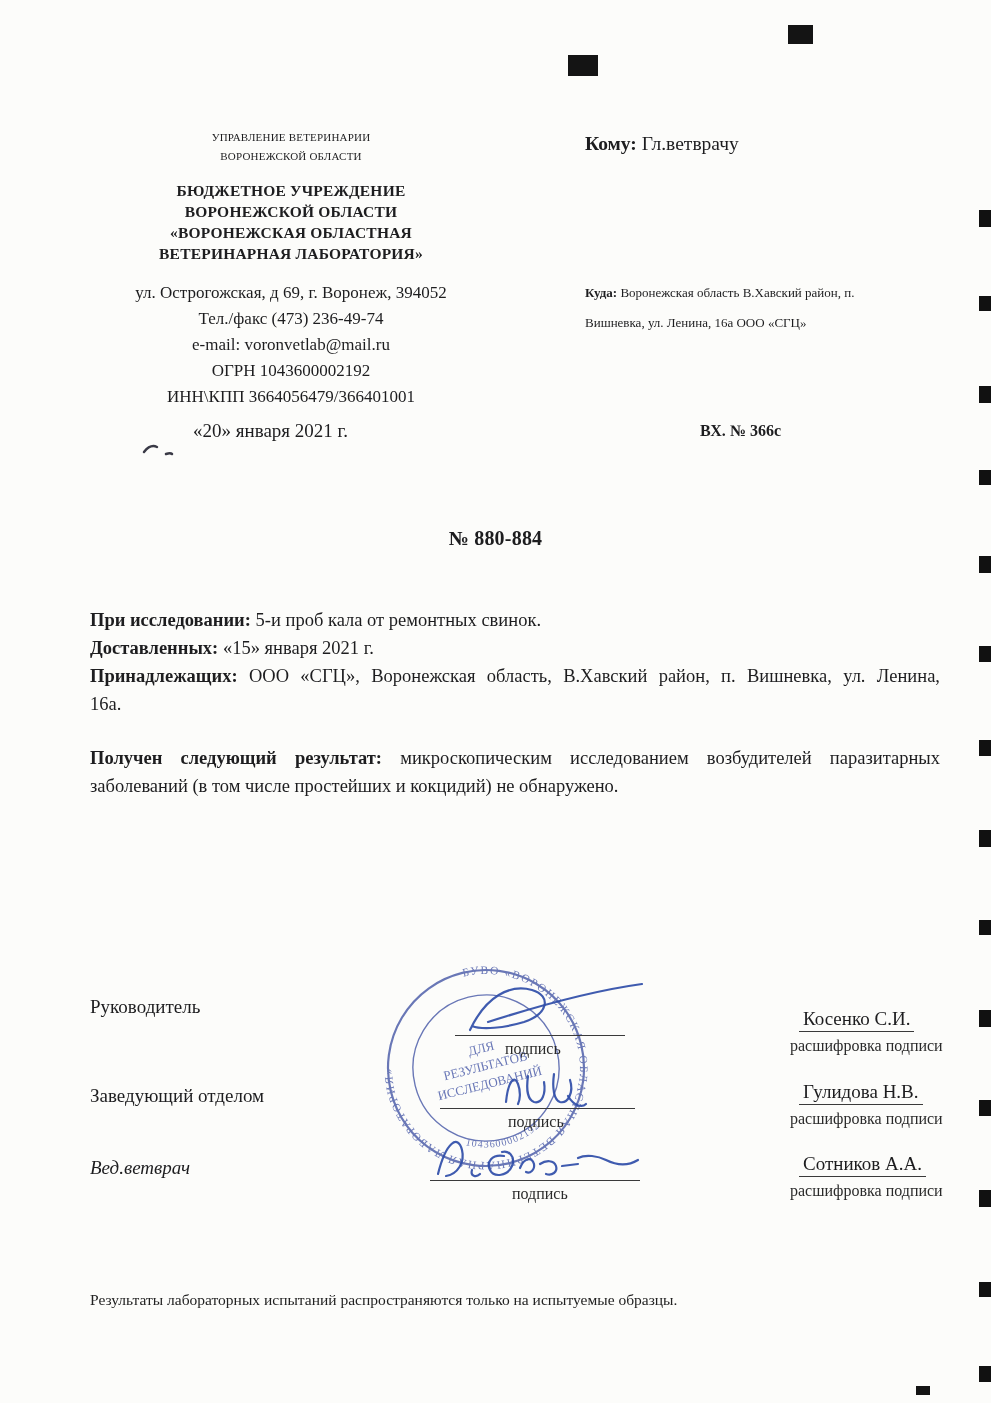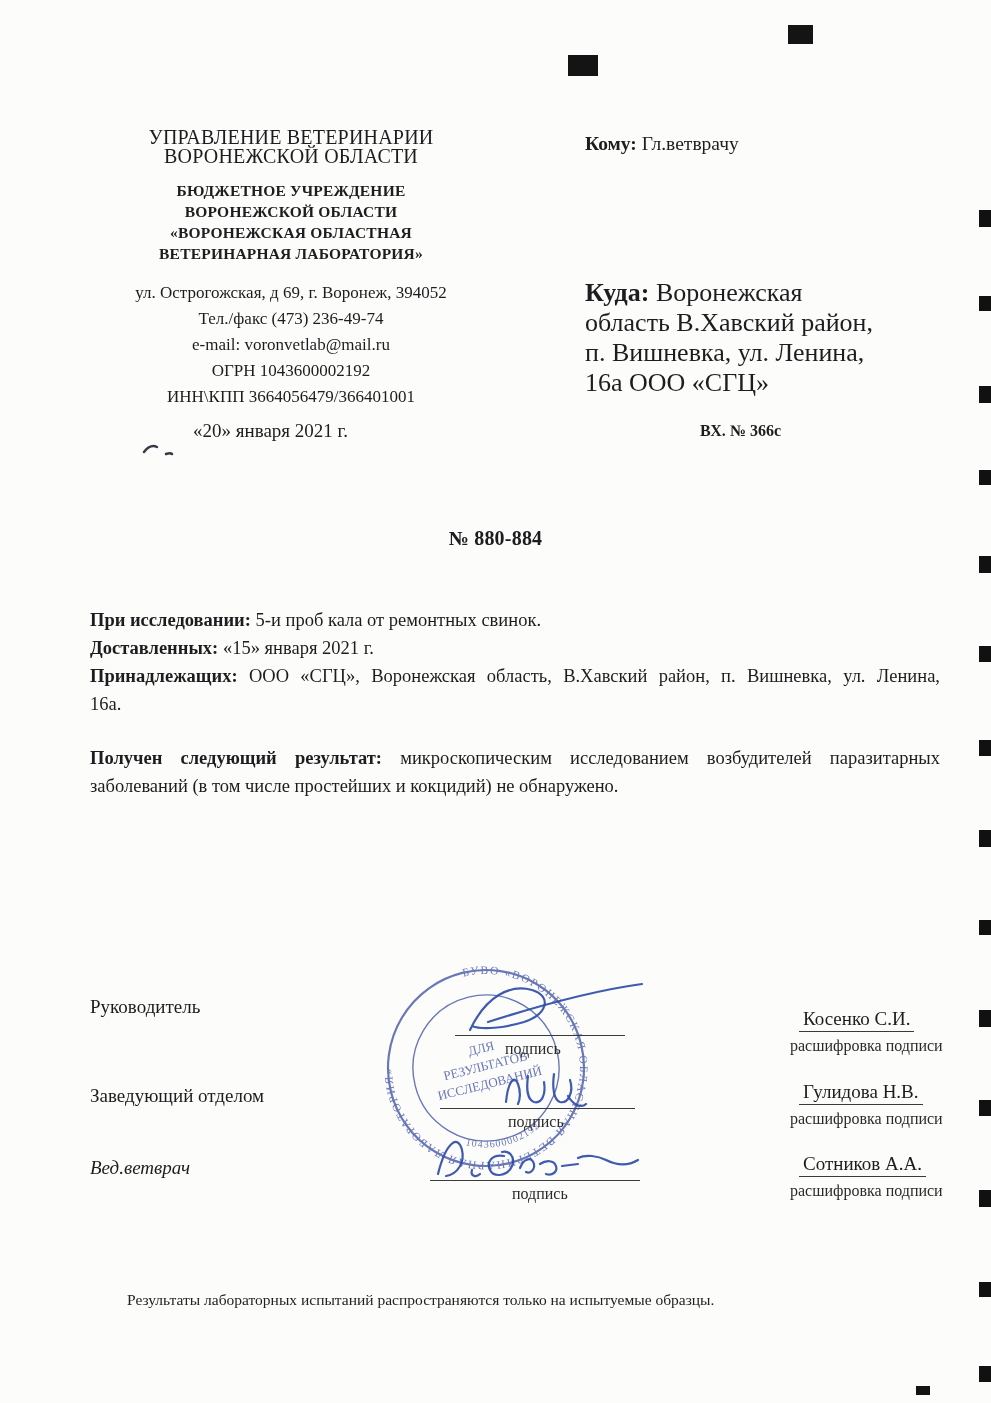--- a/index.html
+++ b/index.html
@@ -9,42 +9,42 @@
     margin: 0 auto;
     background: #fcfcfa;
     font-family: "Liberation Serif", serif;
     color: #1d1d1f;
     overflow: hidden;
   }
   .abs { position: absolute; }
   .bold { font-weight: bold; }
 
   .hdr-left { left: 95px; top: 128px; width: 392px; text-align: center; }
-  .dept { font-size: 20px; line-height: 19px; letter-spacing: .2px; }
+  .dept { font-size: 11px; line-height: 19px; letter-spacing: .2px; }
   .inst { margin-top: 14px; font-size: 15.5px; line-height: 21px; font-weight: bold; letter-spacing: .2px; }
   .contacts { margin-top: 16px; font-size: 17px; line-height: 26px; }
 
   .date-line { left: 193px; top: 420px; font-size: 19px; }
   .to-block { left: 585px; top: 133px; width: 350px; font-size: 19.5px; }
-  .where-block { left: 585px; top: 278px; width: 302px; font-size: 26px; line-height: 30px; }
+  .where-block { left: 585px; top: 278px; width: 302px; font-size: 13px; line-height: 30px; }
   .incoming { left: 700px; top: 422px; font-size: 16px; font-weight: bold; }
 
   .doc-title { left: 0; top: 524px; width: 991px; font-size: 20px; line-height: 29px; font-weight: bold; text-align: center; letter-spacing: .2px; }
 
   .body-text { left: 90px; top: 606px; width: 850px; font-size: 18.5px; line-height: 28px; }
   .para-justify { text-align: justify; }
   .belongs { word-spacing: 0.32em; }
   .result-para { margin-top: 26px; }
 
   .sig-role { font-size: 19px; }
   .sig-line { border-bottom: 1.2px solid #3a3a3a; height: 1px; }
   .sig-caption { font-size: 16px; color: #2a2a2a; }
   .sig-name { font-size: 19px; border-bottom: 1.2px solid #3a3a3a; padding: 0 4px 1px 4px; margin-left: 16px; }
 
-  .footer-note { left: 90px; top: 1291px; font-size: 15.5px; color: #222; margin-left: 37px; }
+  .footer-note { left: 90px; top: 1291px; font-size: 15.5px; color: #222; }
 
   .artifact { position: absolute; background: #141414; }
   .edge-mark { position: absolute; right: 0; width: 12px; background: #111; }
 
   .stamp-wrap { left: 368px; top: 950px; width: 236px; height: 236px; transform: rotate(-14deg); opacity: .82; }
   .sig-stroke { position: absolute; }
   .sig-stroke path { fill: none; stroke: #2f4da8; stroke-width: 2.2; stroke-linecap: round; opacity: .92; }
   .pen-mark path { fill: none; stroke: #3a3a46; stroke-width: 2.5; stroke-linecap: round; }
 </style>
 </head>

